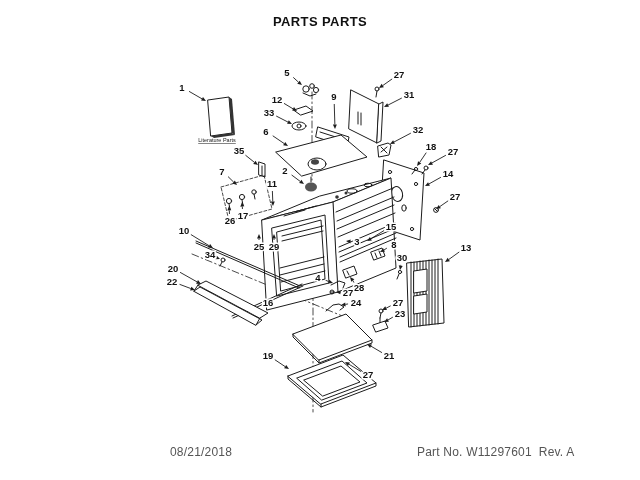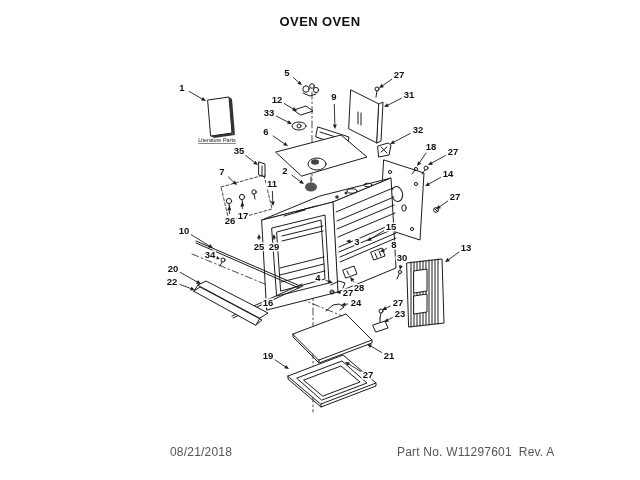--- a/index.html
+++ b/index.html
@@ -2,33 +2,33 @@
 <html><head>
 <meta charset="utf-8">
 <style>
   html,body{margin:0;padding:0;background:#fff;}
   #page{position:relative;width:640px;height:480px;background:#ffffff;overflow:hidden;
         font-family:"Liberation Sans", sans-serif;}
   #title{position:absolute;top:14px;left:0;width:640px;text-align:center;
          font-size:13px;font-weight:bold;letter-spacing:.4px;color:#111;}
   .footer-text{position:absolute;top:445px;font-size:12px;color:#555;letter-spacing:.2px;}
   #footer-date{left:170px;}
-  #footer-part{left:369px;padding-left:28px;}
+  #footer-part{left:389px;padding-left:28px;}
   #footer-part .rev{margin-left:7px;}
   svg{position:absolute;left:0;top:0;}
   .callout-num{font-family:"Liberation Sans", sans-serif;font-size:9.5px;font-weight:bold;fill:#111;
                paint-order:stroke;stroke:#ffffff;stroke-width:3px;}
   .lit-label{font-family:"Liberation Sans", sans-serif;font-size:5.5px;fill:#222;text-decoration:underline;}
 </style>
 </head>
 <body>
 
 <div id="page">
 
-  <div id="title">OVEN OVEN</div>
+  <div id="title">PARTS PARTS</div>
 
   <svg id="diagram-svg" width="640" height="480" viewBox="0 0 640 480" xmlns="http://www.w3.org/2000/svg">
 
     <g id="art" stroke="#1c1c1c" stroke-width="1" fill="none" stroke-linejoin="round" stroke-linecap="round">
 
       <g stroke-dasharray="7 3 1.5 3" stroke-width="0.8">
         <line x1="312" y1="92" x2="312" y2="180"></line>
         <line x1="313" y1="250" x2="313" y2="412"></line>
         <line x1="192" y1="254" x2="352" y2="320"></line>
       </g>

